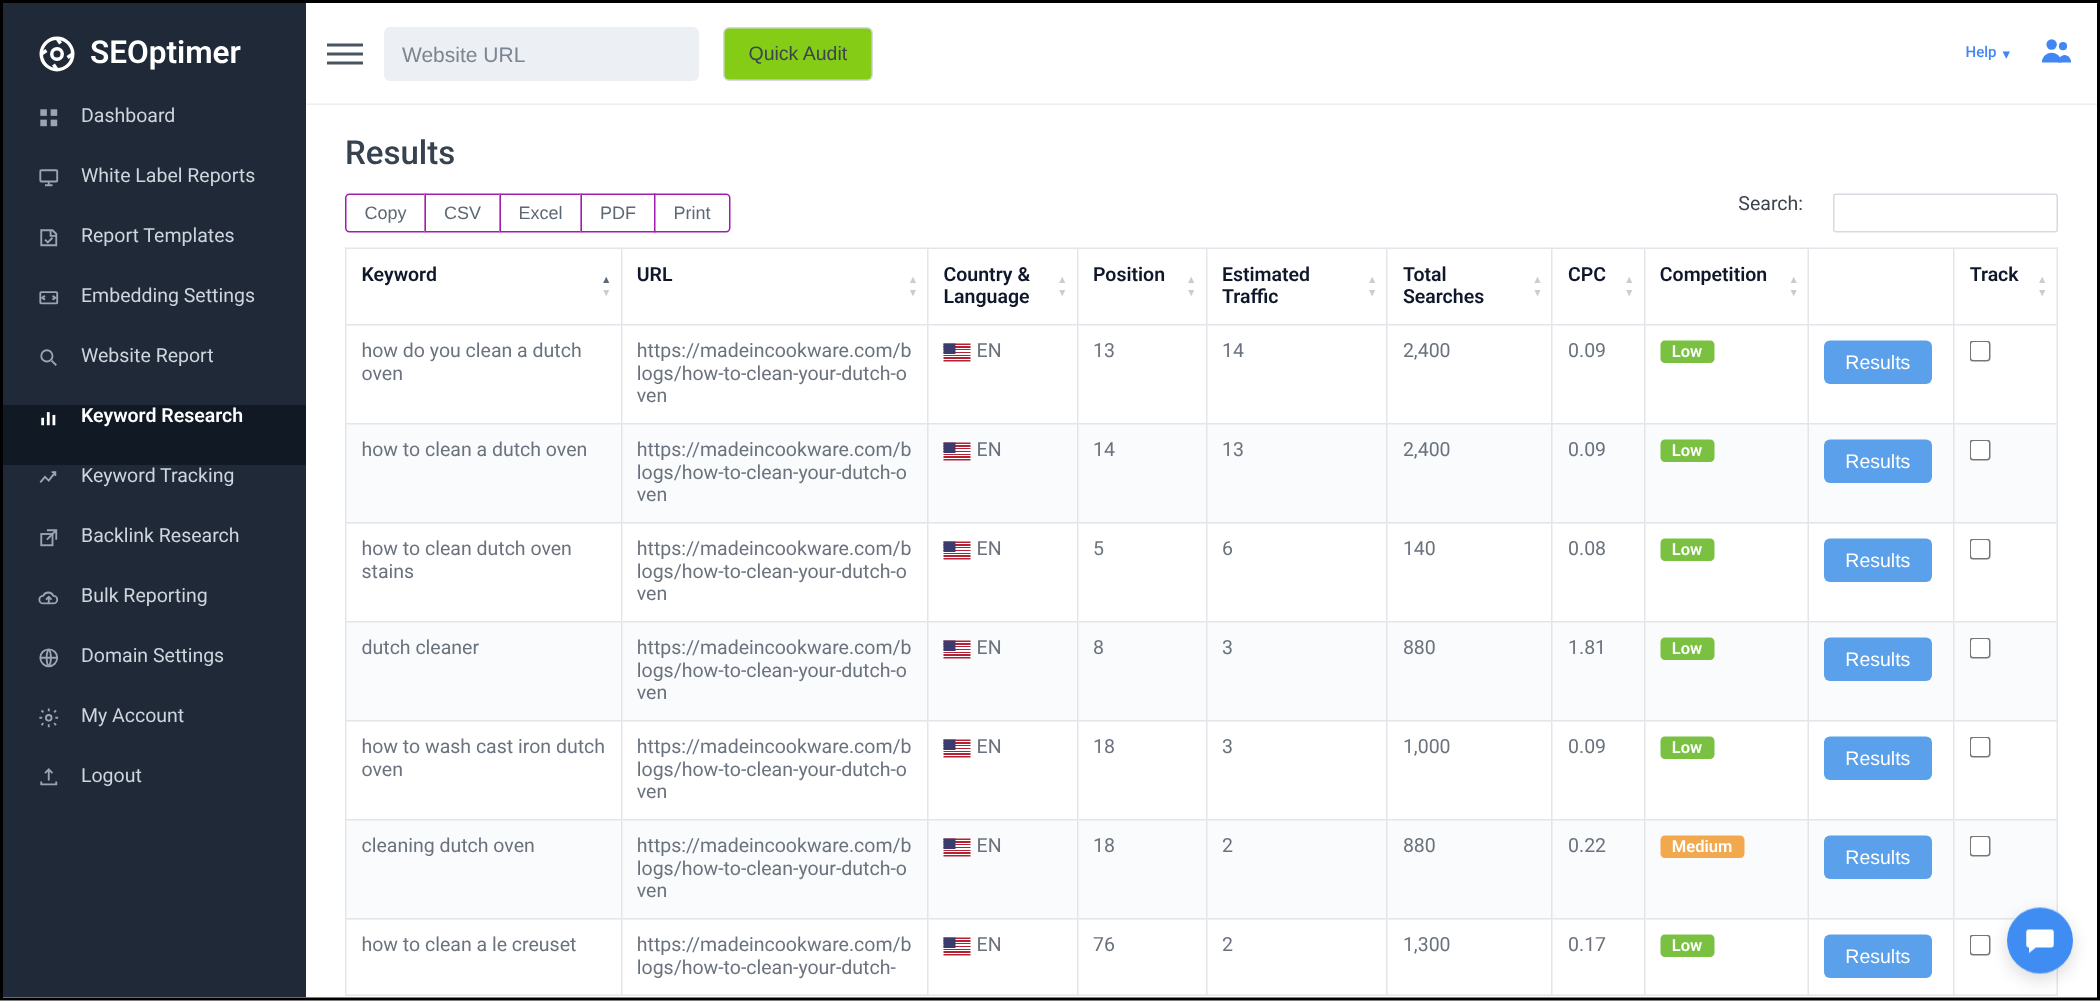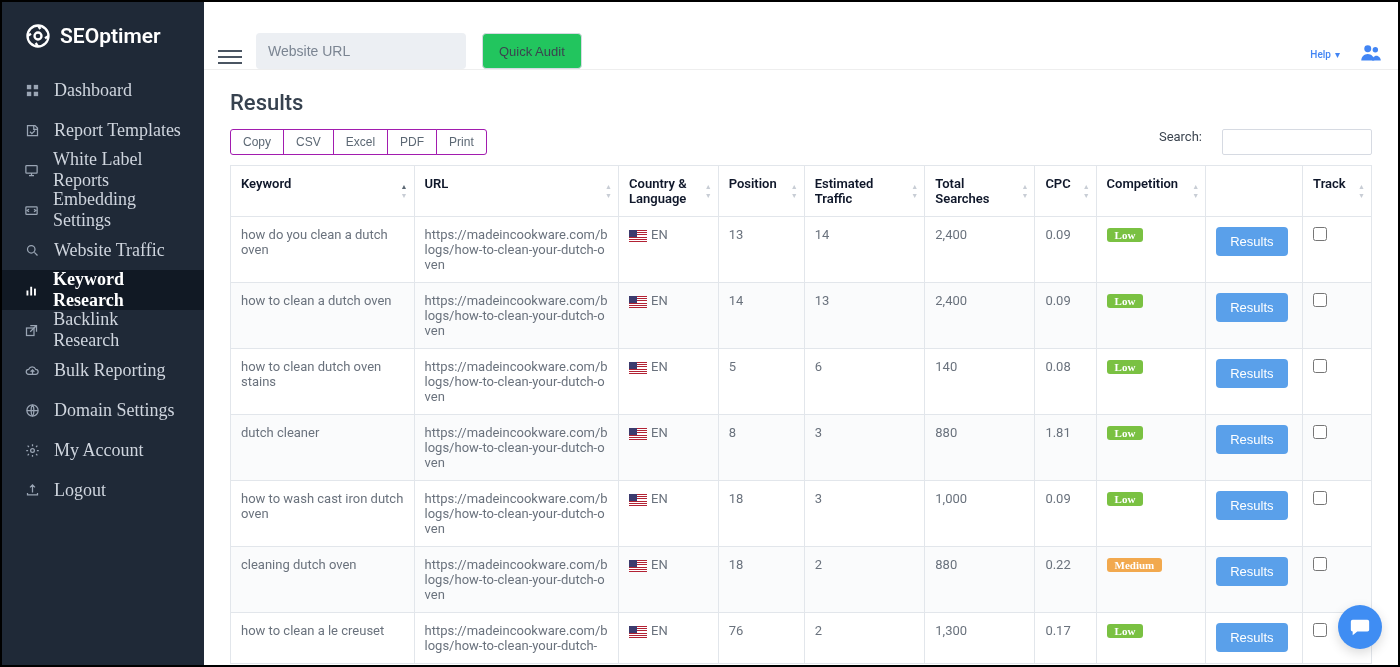--- a/index.html
+++ b/index.html
@@ -6,33 +6,33 @@
 body { font-family: -apple-system, BlinkMacSystemFont, "Segoe UI", Roboto, Arial, sans-serif; font-size: 13px; color: #333; background: #fff; border: 2px solid #000; width: 1400px; height: 667px; overflow: hidden; position: relative; }
 .app { display: flex; height: 100%; }
 
 
 .sidebar { width: 202px; background: #1f2937; color: #b7bec8; flex-shrink: 0; height: 100%; overflow-y: auto; position: relative; }
 .sidebar::-webkit-scrollbar { width: 8px; }
 .sidebar::-webkit-scrollbar-track { background: #1f2937; }
 .sidebar::-webkit-scrollbar-thumb { background: #4a5562; }
 .logo { height: 68px; display: flex; align-items: center; padding: 0 22px; font-size: 21px; font-weight: 600; color: #fff; }
 .logo svg { margin-right: 8px; }
-.nav-item { display: flex; align-items: center; height: 40px; padding: 0 22px; cursor: pointer; color: #cfd5de; font-size: 18px; font-family: Liberation Serif, serif; }
+.nav-item { display: flex; align-items: flex-start; height: 40px; padding: 0 22px; cursor: pointer; color: #cfd5de; font-size: 13px; }
 .nav-item.active { background: #111924; color: #fff; font-weight: 600; }
 .nav-icon { width: 16px; height: 16px; margin-right: 14px; display: inline-flex; align-items: center; justify-content: center; color: #9aa5b4; }
 .nav-item.active .nav-icon { color: #fff; }
 
 
 .main { flex: 1; display: flex; flex-direction: column; min-width: 0; }
-.topbar { height: 68px; display: flex; align-items: flex-end; padding: 0 14px; border-bottom: 1px solid #eee; }
+.topbar { height: 68px; display: flex; align-items: center; padding: 0 14px; border-bottom: 1px solid #eee; }
 .hamburger { width: 24px; height: 24px; display: flex; flex-direction: column; justify-content: center; gap: 4px; margin-right: 14px; cursor: pointer; }
 .hamburger span { display: block; height: 2px; background: #4a5562; }
 .url-input { width: 210px; height: 36px; padding: 0 12px; border: none; background: #eceff3; border-radius: 4px; font-size: 14px; color: #7b8592; margin-right: 16px; }
 .url-input::placeholder { color: #7b8592; }
-.quick-audit { height: 36px; padding: 0 16px; border: 1px solid #d6dae2; background: #22c55e; border-radius: 4px; font-size: 13px; color: #3b444f; cursor: pointer; }
+.quick-audit { height: 36px; padding: 0 16px; border: 1px solid #d6dae2; background: #84cc16; border-radius: 4px; font-size: 13px; color: #3b444f; cursor: pointer; }
 .topbar-right { margin-left: auto; display: flex; align-items: center; gap: 18px; }
 .help-link { color: #4285f4; font-size: 10px; font-weight: 500; cursor: pointer; display: inline-flex; align-items: center; gap: 4px; }
 .help-link::after { content: "▾"; font-size: 10px; }
 .user-icon { color: #4285f4; }
 
 
 .content { flex: 1; overflow: auto; padding: 20px 26px; }
 .page-title { font-size: 22px; color: #37424f; margin-bottom: 14px; font-weight: 500; }
 .toolbar-row { display: flex; align-items: center; margin-bottom: 10px; }
 .export-buttons { display: flex; }
@@ -49,21 +49,21 @@
 .sort-icon { position: absolute; right: 6px; top: 50%; transform: translateY(-50%); display: flex; flex-direction: column; gap: 1px; }
 .sort-icon::before { content: "▲"; font-size: 7px; color: #c8cdd5; }
 .sort-icon::after { content: "▼"; font-size: 7px; color: #c8cdd5; }
 .th-keyword .sort-icon::before { color: #5c6874; }
 .tbl tbody tr:nth-child(even) { background: #fafbfc; }
 .tbl td { color: #6a727d; }
 .tbl .col-url { word-break: break-all; }
 .flag { display: inline-block; width: 18px; height: 12px; margin-right: 4px; vertical-align: middle; position: relative; }
 .flag-us { background: linear-gradient(#b22234 0 7.7%, #fff 7.7% 15.4%, #b22234 15.4% 23.1%, #fff 23.1% 30.8%, #b22234 30.8% 38.5%, #fff 38.5% 46.2%, #b22234 46.2% 53.9%, #fff 53.9% 61.6%, #b22234 61.6% 69.3%, #fff 69.3% 77%, #b22234 77% 84.7%, #fff 84.7% 92.4%, #b22234 92.4% 100%); }
 .flag-us::before { content: ""; position: absolute; top: 0; left: 0; width: 8px; height: 7px; background: #3c3b6e; }
-.badge { display: inline-block; padding: 1px 8px; border-radius: 3px; font-size: 11px; font-weight: 600; color: #fff; font-family: Liberation Serif, serif; }
+.badge { display: inline-block; padding: 1px 8px; border-radius: 3px; font-size: 11px; font-weight: 600; color: #fff; }
 .badge-low { background: #7ac142; }
 .badge-medium { background: #f2a94e; }
 .btn-results { background: #5aa0ea; color: #fff; border: none; padding: 7px 14px; border-radius: 4px; font-size: 13px; cursor: pointer; }
 .chk { width: 14px; height: 14px; }
 
 .th-keyword { width: 175px; }
 .th-url { width: 195px; }
 .th-lang { width: 95px; }
 .th-position { width: 82px; }
 .th-est { width: 115px; }
@@ -98,63 +98,72 @@
               <rect x="14" y="3" width="7" height="7"></rect>
               <rect x="3" y="14" width="7" height="7"></rect>
               <rect x="14" y="14" width="7" height="7"></rect>
             </svg>
           </span>
           <span>Dashboard</span>
         </div>
         <div class="nav-item">
           <span class="nav-icon">
             <svg width="15" height="15" viewBox="0 0 24 24" fill="none" stroke="currentColor" stroke-width="2">
+              <rect x="3" y="4" width="18" height="12" rx="1"></rect>
+              <path d="M8 20h8M12 16v4"></path>
+            </svg>
+          </span>
+          <span>White Label Reports</span>
+        </div>
+        <div class="nav-item">
+          <span class="nav-icon">
+            <svg width="15" height="15" viewBox="0 0 24 24" fill="none" stroke="currentColor" stroke-width="2">
               <path d="M4 4h12l4 4v12H4z"></path>
               <path d="M14 4v6h6"></path>
               <path d="M8 14l3 3 5-5"></path>
             </svg>
           </span>
           <span>Report Templates</span>
         </div>
         <div class="nav-item">
           <span class="nav-icon">
             <svg width="15" height="15" viewBox="0 0 24 24" fill="none" stroke="currentColor" stroke-width="2">
-              <rect x="3" y="4" width="18" height="12" rx="1"></rect>
-              <path d="M8 20h8M12 16v4"></path>
-            </svg>
-          </span>
-          <span>White Label Reports</span>
-        </div>
-        <div class="nav-item">
-          <span class="nav-icon">
-            <svg width="15" height="15" viewBox="0 0 24 24" fill="none" stroke="currentColor" stroke-width="2">
               <rect x="3" y="6" width="18" height="12" rx="1"></rect>
               <path d="M8 10l-3 2 3 2M16 10l3 2-3 2"></path>
             </svg>
           </span>
           <span>Embedding Settings</span>
         </div>
         <div class="nav-item">
           <span class="nav-icon">
             <svg width="15" height="15" viewBox="0 0 24 24" fill="none" stroke="currentColor" stroke-width="2">
               <circle cx="10" cy="10" r="6"></circle>
               <path d="M20 20l-5-5"></path>
             </svg>
           </span>
-          <span>Website Traffic</span>
+          <span>Website Report</span>
         </div>
         <div class="nav-item active">
           <span class="nav-icon">
             <svg width="15" height="15" viewBox="0 0 24 24" fill="currentColor">
               <rect x="4" y="12" width="3" height="8"></rect>
               <rect x="10" y="6" width="3" height="14"></rect>
               <rect x="16" y="9" width="3" height="11"></rect>
             </svg>
           </span>
           <span>Keyword Research</span>
+        </div>
+        <div class="nav-item">
+          <span class="nav-icon">
+            <svg width="15" height="15" viewBox="0 0 24 24" fill="none" stroke="currentColor" stroke-width="2">
+              <path d="M3 17l5-6 4 4 7-9"></path>
+              <path d="M15 6h4v4"></path>
+            </svg>
+          </span>
+          <span>Keyword Tracking</span>
         </div>
         <div class="nav-item">
           <span class="nav-icon">
             <svg width="15" height="15" viewBox="0 0 24 24" fill="none" stroke="currentColor" stroke-width="2">
               <rect x="4" y="8" width="12" height="12"></rect>
               <path d="M10 4h10v10M20 4L10 14"></path>
             </svg>
           </span>
           <span>Backlink Research</span>
         </div>

